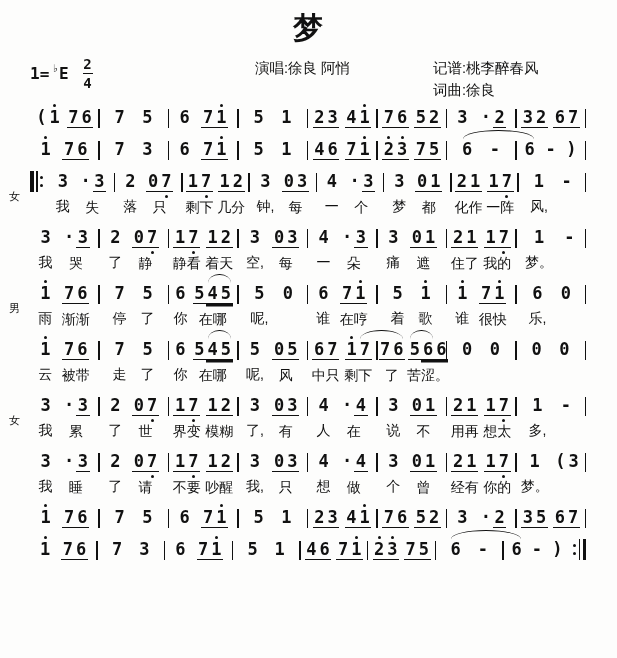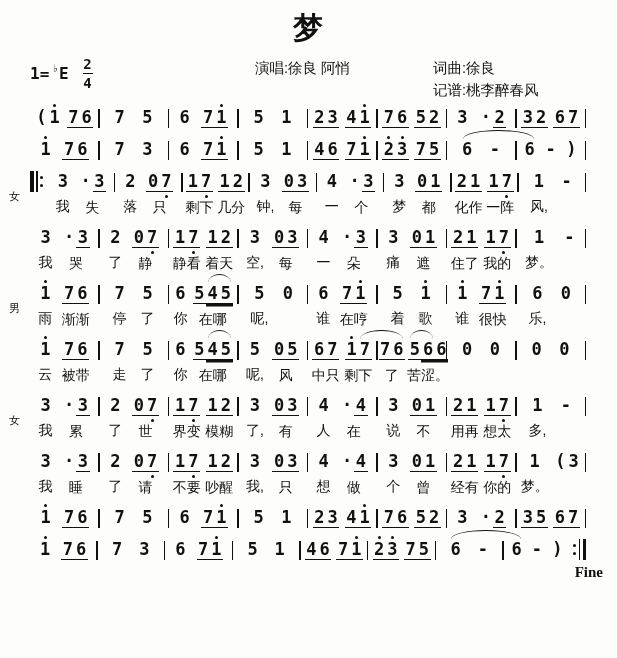--- a/index.html
+++ b/index.html
@@ -64,22 +64,22 @@
         <span>E</span>
       <span class="ts">
         <span>2</span>
         <span class="frac"></span>
         <span>4</span>
       </span>
     </div>
     <div class="credits">
       <div class="credit-singer">演唱:徐良 阿悄</div>
       <div class="credit-col">
+        <span>记谱:桃李醉春风</span>
         <span>词曲:徐良</span>
-        <span>记谱:桃李醉春风</span>
       </div>
     </div>
   </div>
 
   <div class="score">
       <div class="score-line">
         <div class="notes">
           <div class="measure" style="flex-grow: 2;">
             <div class="beat">
               <div class="digits">
@@ -1365,14 +1365,13 @@
               <i></i>
             </span>
             <span class="thin"></span>
             <span class="thick"></span>
           </span>
           <div class="arc" style="left: 421.016px; width: 70.1562px; top: -9px;"></div>
         </div>
       </div>
     </div>
 
-  <div class="fine">Fine</div>
 </div>
 
 </body></html>

